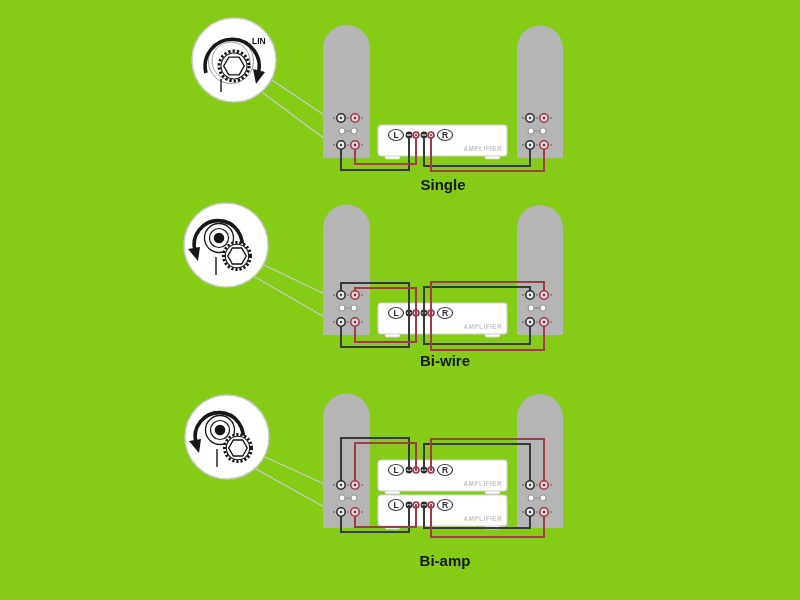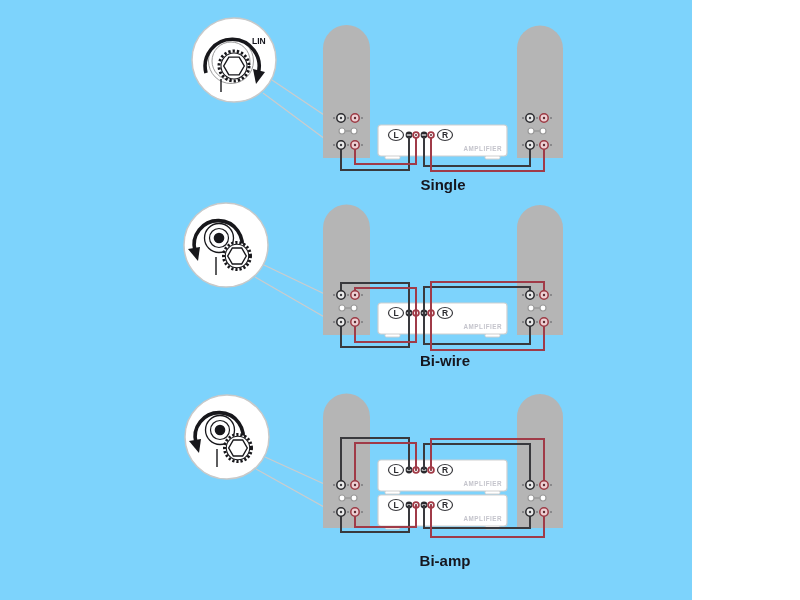--- a/index.html
+++ b/index.html
@@ -1,16 +1,16 @@
 <!DOCTYPE html>
 <html><head>
 <meta charset="utf-8">
 <style>
   html,body{margin:0;padding:0;background:#ffffff;}
-  .stage{position:relative;width:692px;height:600px;background:#7dd3fc;overflow:hidden;
+  .stage{position:relative;width:800px;height:600px;background:#84cc16;overflow:hidden;
          font-family:"Liberation Sans","DejaVu Sans",sans-serif;}
   svg text{font-family:"Liberation Sans","DejaVu Sans",sans-serif;}
   .section-label{font-size:15px;font-weight:600;fill:#16161e;text-anchor:middle;}
   .amp-name{font-size:6.3px;font-weight:600;fill:#c4c4cc;letter-spacing:.5px;text-anchor:end;}
   .chan-letter{font-size:8.5px;font-weight:700;fill:#2a2a2e;text-anchor:middle;}
   .lin-text{font-size:8.5px;font-weight:700;fill:#14141c;}
   .wire{fill:none;stroke-width:2;stroke-linecap:butt;stroke-linejoin:miter;}
   .leader{stroke:#cccccc;stroke-width:1.2;fill:none;}
   .callout-circle{fill:#ffffff;stroke:#c9c9c9;stroke-width:1.5;}
   .thin-arc{fill:none;stroke:#8f8f8f;stroke-width:.9;}

